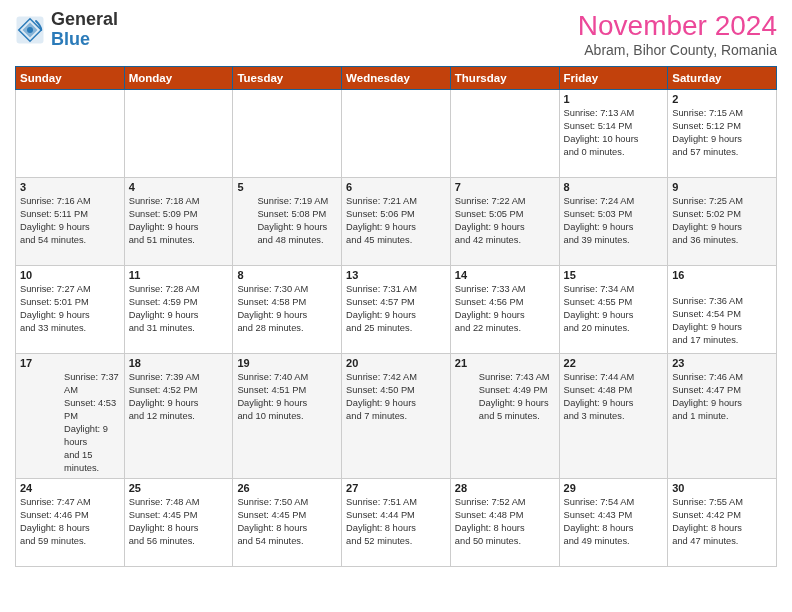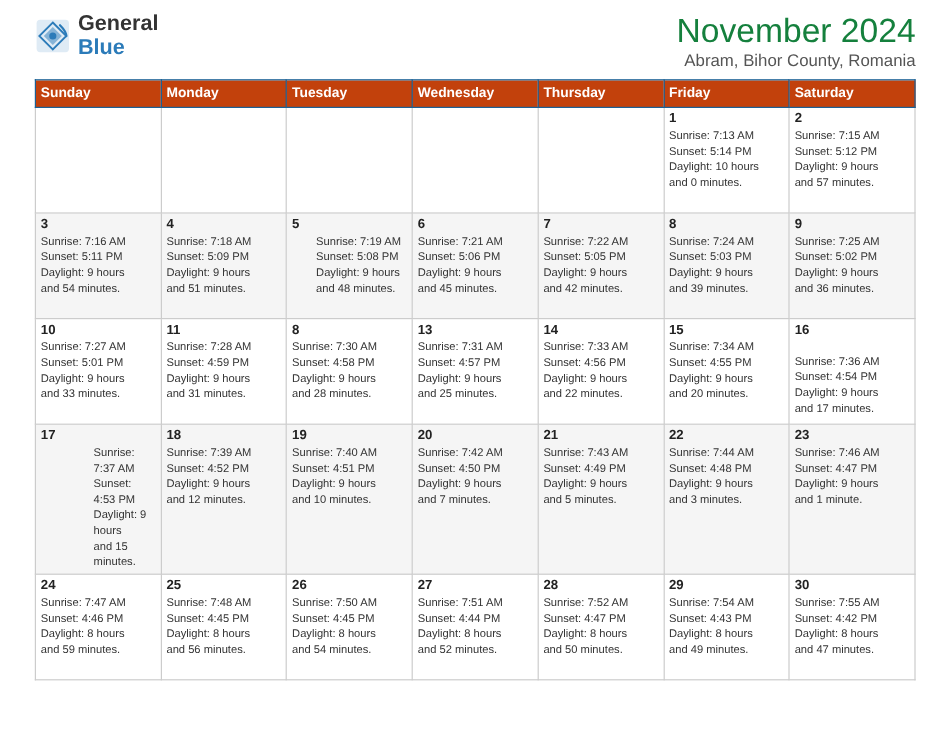--- a/index.html
+++ b/index.html
@@ -6,21 +6,21 @@
     body {
       font-family: Arial, sans-serif;
       background: #fff;
       width: 792px;
       height: 612px;
       overflow: hidden;
     }
     .page {
       width: 792px;
       height: 488px;
-      padding: 10px 29px;
+      padding: 10px 15px;
     }
     .header {
       display: flex;
       justify-content: space-between;
       align-items: flex-start;
       margin-bottom: 8px;
     }
     .logo {
       display: flex;
       align-items: center;
@@ -36,21 +36,21 @@
     .logo-icon {
       width: 30px;
       height: 30px;
     }
     .title-block {
       text-align: right;
     }
     .month-title {
       font-size: 28px;
       font-weight: normal;
-      color: #15803d;
+      color: #ec4899;
     }
     .subtitle {
       font-size: 14px;
       color: #555;
     }
     .calendar {
       width: 100%;
       border-collapse: collapse;
       table-layout: fixed;
     }
@@ -274,21 +274,21 @@
           </td>
           <td>
             <span class="day-number">20</span>
             <div class="day-info" style="white-space: pre-line;">Sunrise: 7:42 AM
 Sunset: 4:50 PM
 Daylight: 9 hours
 and 7 minutes.</div>
           </td>
           <td>
             <span class="day-number">21</span>
-            <div class="day-info" style="white-space: pre-line;">Sunrise: 7:43 AM
+            <div class="day-info" style="white-space: pre-line; margin-left: 24px;">Sunrise: 7:43 AM
 Sunset: 4:49 PM
 Daylight: 9 hours
 and 5 minutes.</div>
           </td>
           <td>
             <span class="day-number">22</span>
             <div class="day-info" style="white-space: pre-line;">Sunrise: 7:44 AM
 Sunset: 4:48 PM
 Daylight: 9 hours
 and 3 minutes.</div>
@@ -326,21 +326,21 @@
           <td>
             <span class="day-number">27</span>
             <div class="day-info" style="white-space: pre-line;">Sunrise: 7:51 AM
 Sunset: 4:44 PM
 Daylight: 8 hours
 and 52 minutes.</div>
           </td>
           <td>
             <span class="day-number">28</span>
             <div class="day-info" style="white-space: pre-line;">Sunrise: 7:52 AM
-Sunset: 4:47 PM
+Sunset: 4:48 PM
 Daylight: 8 hours
 and 50 minutes.</div>
           </td>
           <td>
             <span class="day-number">29</span>
             <div class="day-info" style="white-space: pre-line;">Sunrise: 7:54 AM
 Sunset: 4:43 PM
 Daylight: 8 hours
 and 49 minutes.</div>
           </td>

